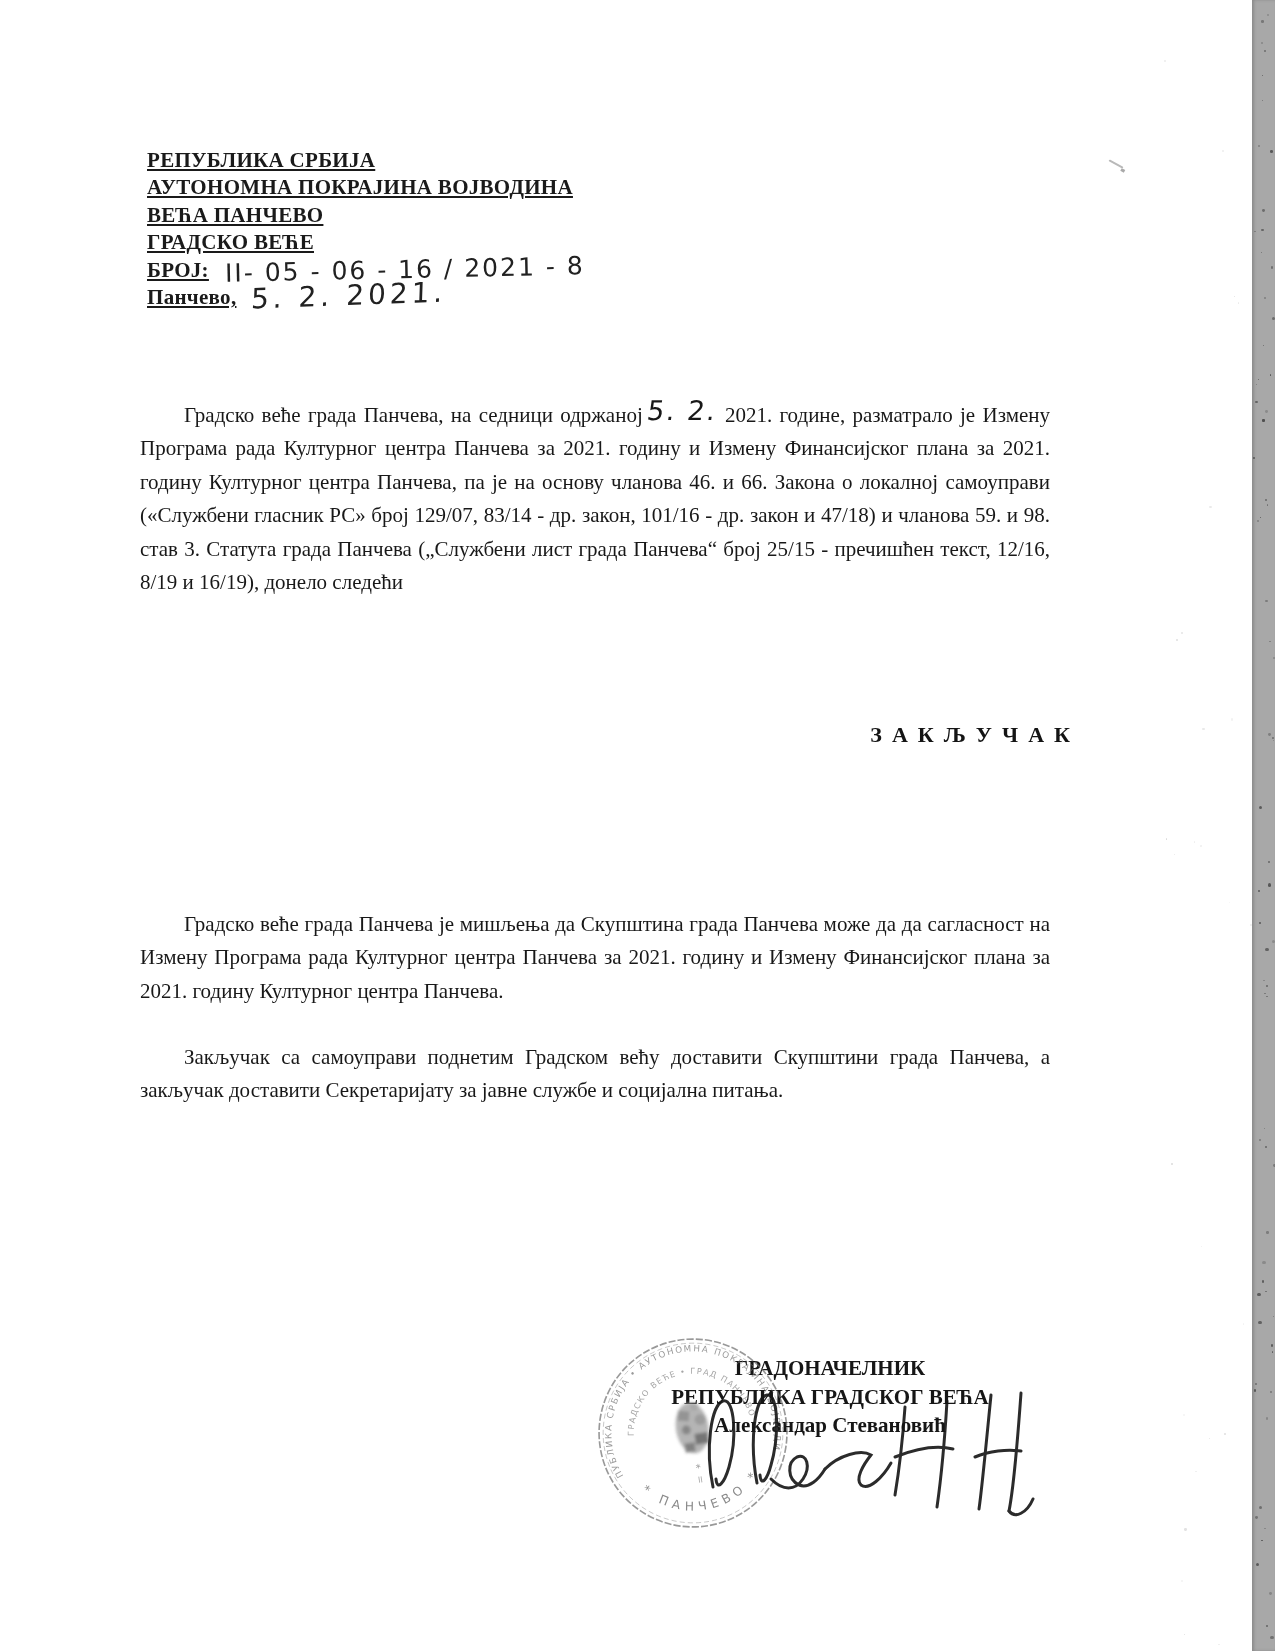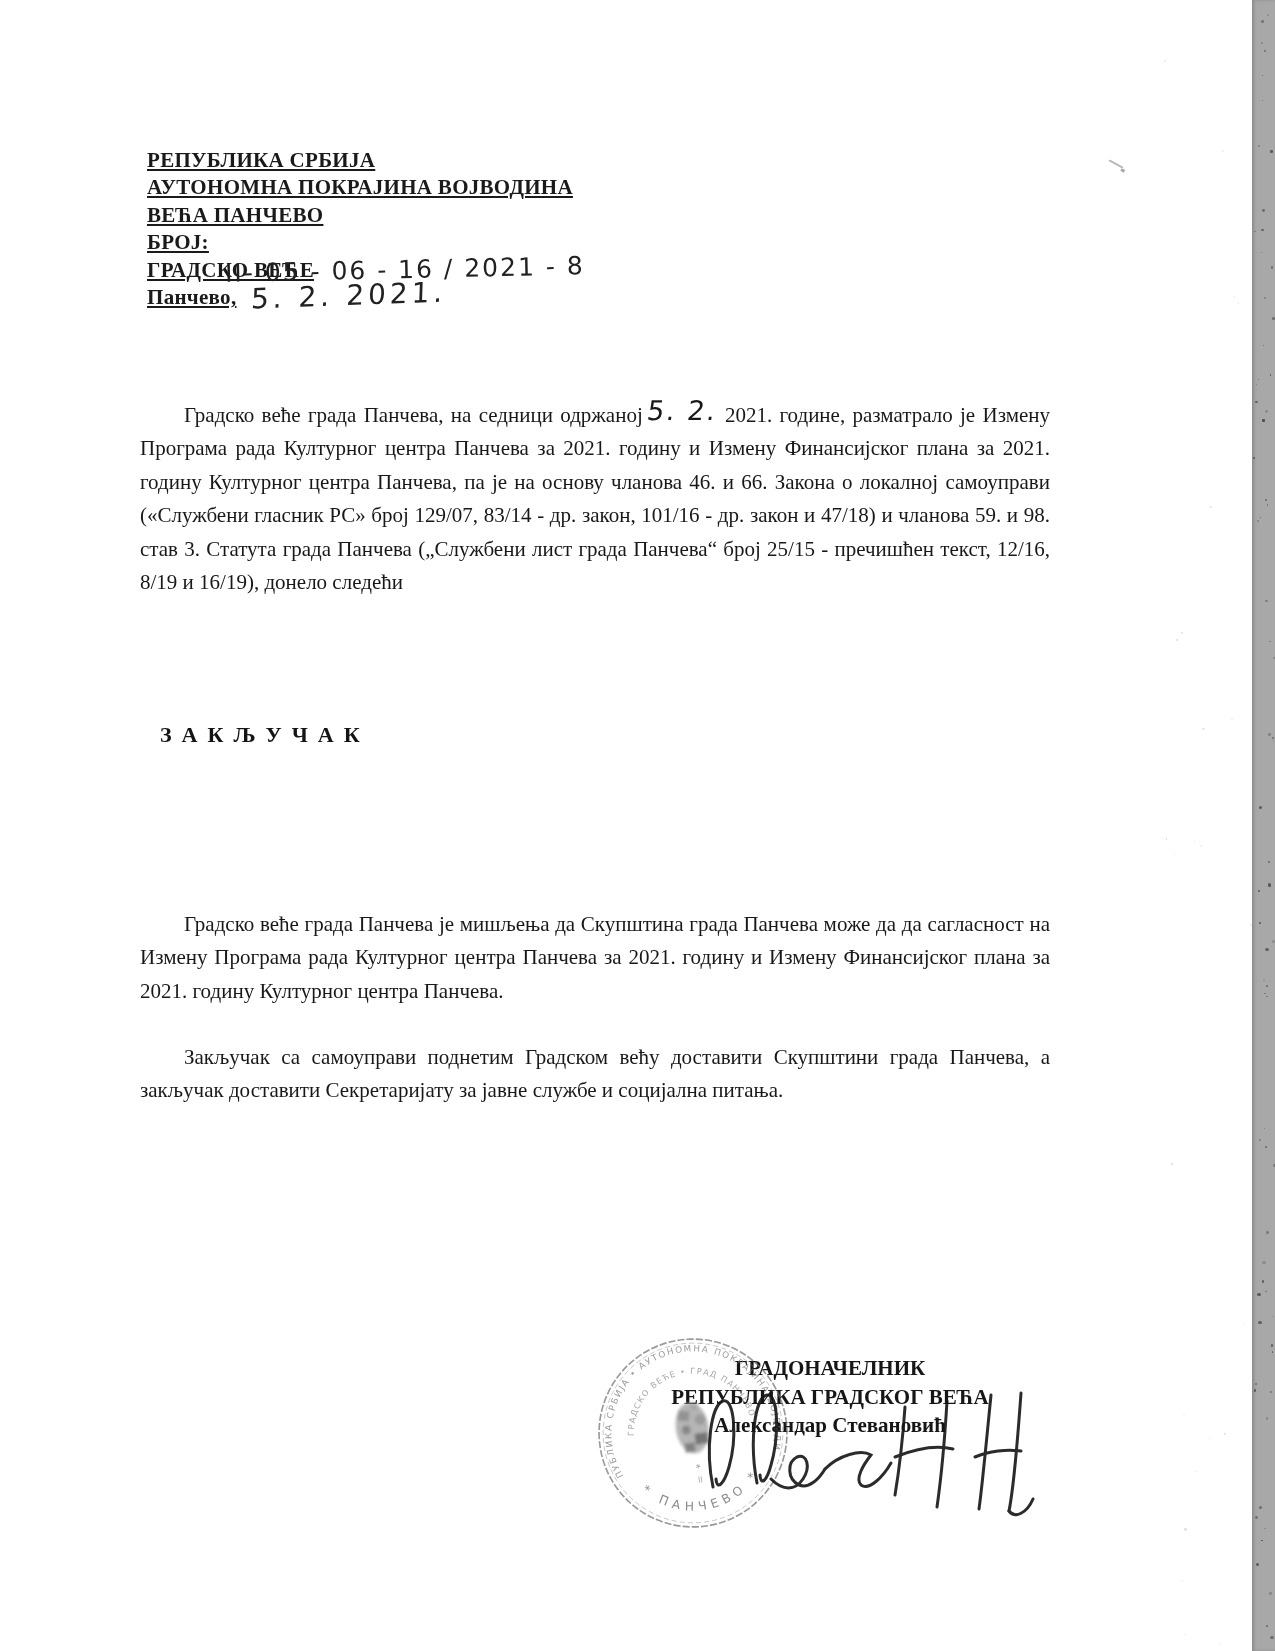--- a/index.html
+++ b/index.html
@@ -18,43 +18,43 @@
   .hand{font-family:"DejaVu Sans",sans-serif;font-weight:normal;color:#212121;}
   .num-value{position:absolute;left:78px;top:109px;font-size:25px;letter-spacing:2px;transform:rotate(-1.2deg);white-space:nowrap;}
   .date-value{position:absolute;left:104px;top:135px;font-size:28px;letter-spacing:4px;transform:rotate(-2deg) skewX(-4deg);white-space:nowrap;}
 
   .para{position:absolute;left:140px;width:910px;margin:0;font-size:21px;line-height:33.4px;text-align:justify;text-indent:44px;color:#181818;}
   .p1{top:399px;}
   .p2{top:908px;}
   .p3{top:1041px;}
   .inline-hand{font-family:"DejaVu Sans",sans-serif;display:inline-block;height:18px;line-height:18px;font-size:27px;letter-spacing:2px;transform:skewX(-8deg) translateY(-2px);margin:0 8px 0 4px;text-indent:0;}
 
-  .heading{position:absolute;left:150px;top:722px;width:930px;text-align:left;font-weight:bold;font-size:22px;letter-spacing:10px;text-indent:10px;color:#141414;}
+  .heading{position:absolute;left:150px;top:722px;width:930px;text-align:right;font-weight:bold;font-size:22px;letter-spacing:10px;text-indent:10px;color:#141414;}
 
   .sig-block{position:absolute;left:620px;top:1354px;width:420px;text-align:center;font-weight:bold;font-size:21px;line-height:28.6px;color:#161616;white-space:nowrap;}
 
   .stamp{position:absolute;left:596px;top:1336px;width:194px;height:194px;transform:rotate(-9deg);opacity:.88;}
   .sig-svg{position:absolute;left:693px;top:1383px;width:392px;height:140px;}
 </style>
 </head>
 <body>
 
 <div class="canvas">
 
   <div class="scan-edge"></div>
   <div class="stray-mark"></div>
 
   <div class="letterhead">
     <div class="lh-row">РЕПУБЛИКА СРБИЈА</div>
     <div class="lh-row">АУТОНОМНА ПОКРАЈИНА ВОЈВОДИНА</div>
     <div class="lh-row">ВЕЋА ПАНЧЕВО</div>
+    <div class="lh-row">ГРАДСКО ВЕЋЕ</div>
     <div class="lh-row">
       <span>БРОЈ:</span>
     </div>
-    <div class="lh-row">ГРАДСКО ВЕЋЕ</div>
     <div class="lh-row">
       <span>Панчево,</span>
     </div>
     <span class="hand num-value">II- 05 - 06 - 16 / 2021 - 8</span>
     <span class="hand date-value">5. 2. 2021.</span>
   </div>
 
   <p class="para p1"><span>Градско веће града Панчева, на седници одржаној</span><span class="inline-hand">5. 2.</span><span>2021. године, разматрало је Измену Програма рада Културног центра Панчева за 2021. годину и Измену Финансијског плана за 2021. годину Културног центра Панчева, па је на основу чланова 46. и 66. Закона о локалној самоуправи («Службени гласник РС» број 129/07, 83/14 - др. закон, 101/16 - др. закон и 47/18) и чланова 59. и 98. став 3. Статута града Панчева („Службени лист града Панчева“ број 25/15 - пречишћен текст, 12/16, 8/19 и 16/19), донело следећи</span></p>
 
   <div class="heading">ЗАКЉУЧАК</div>

